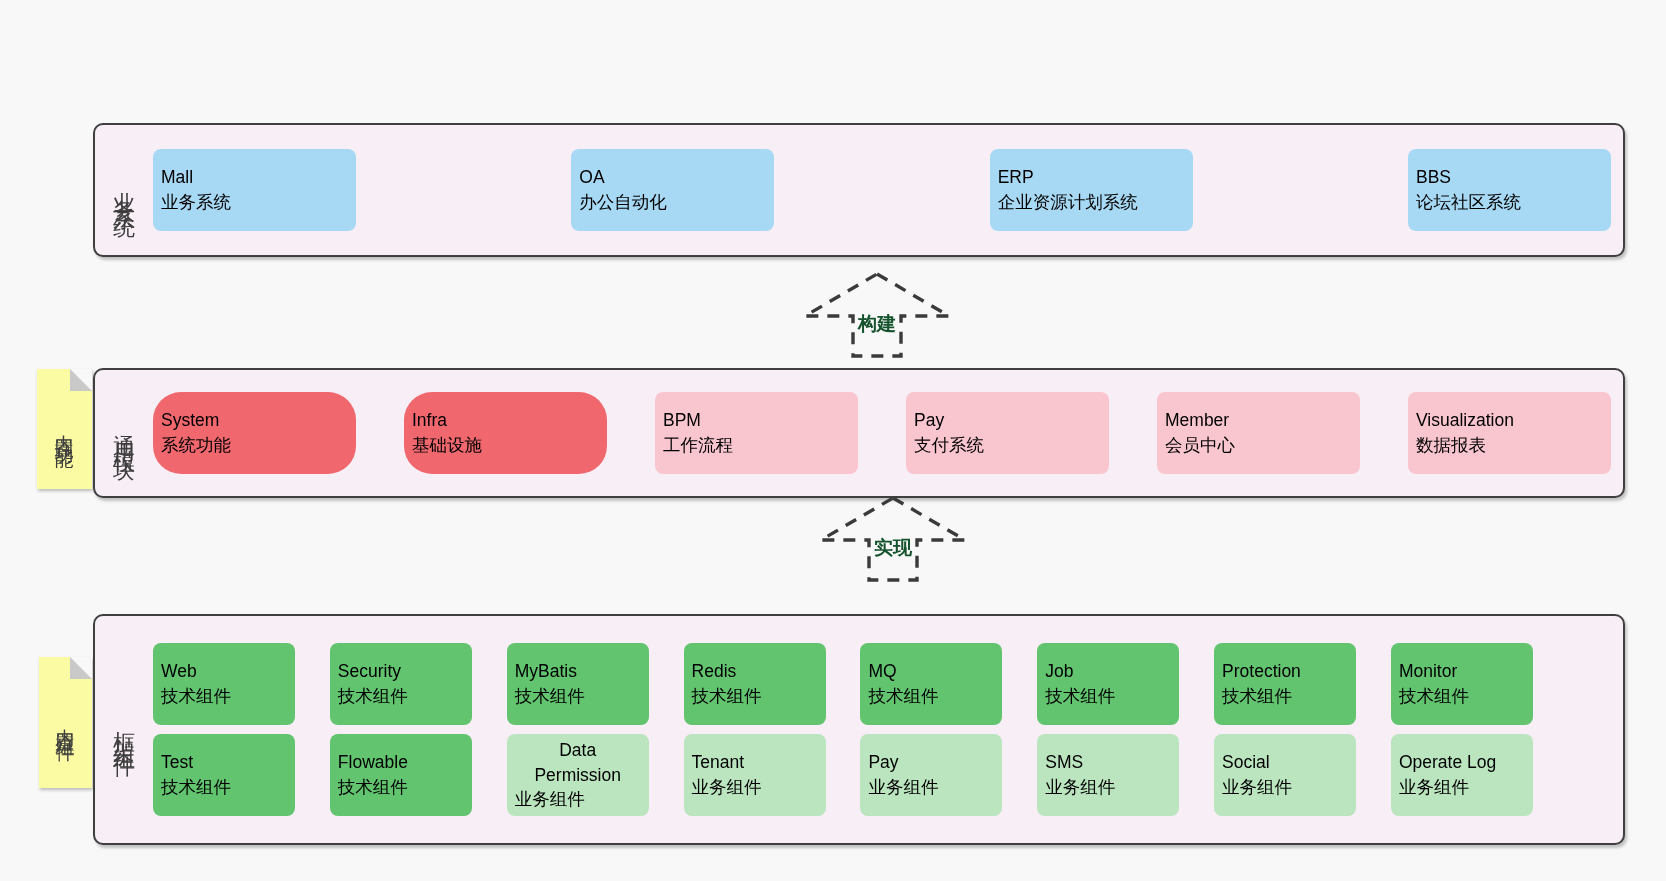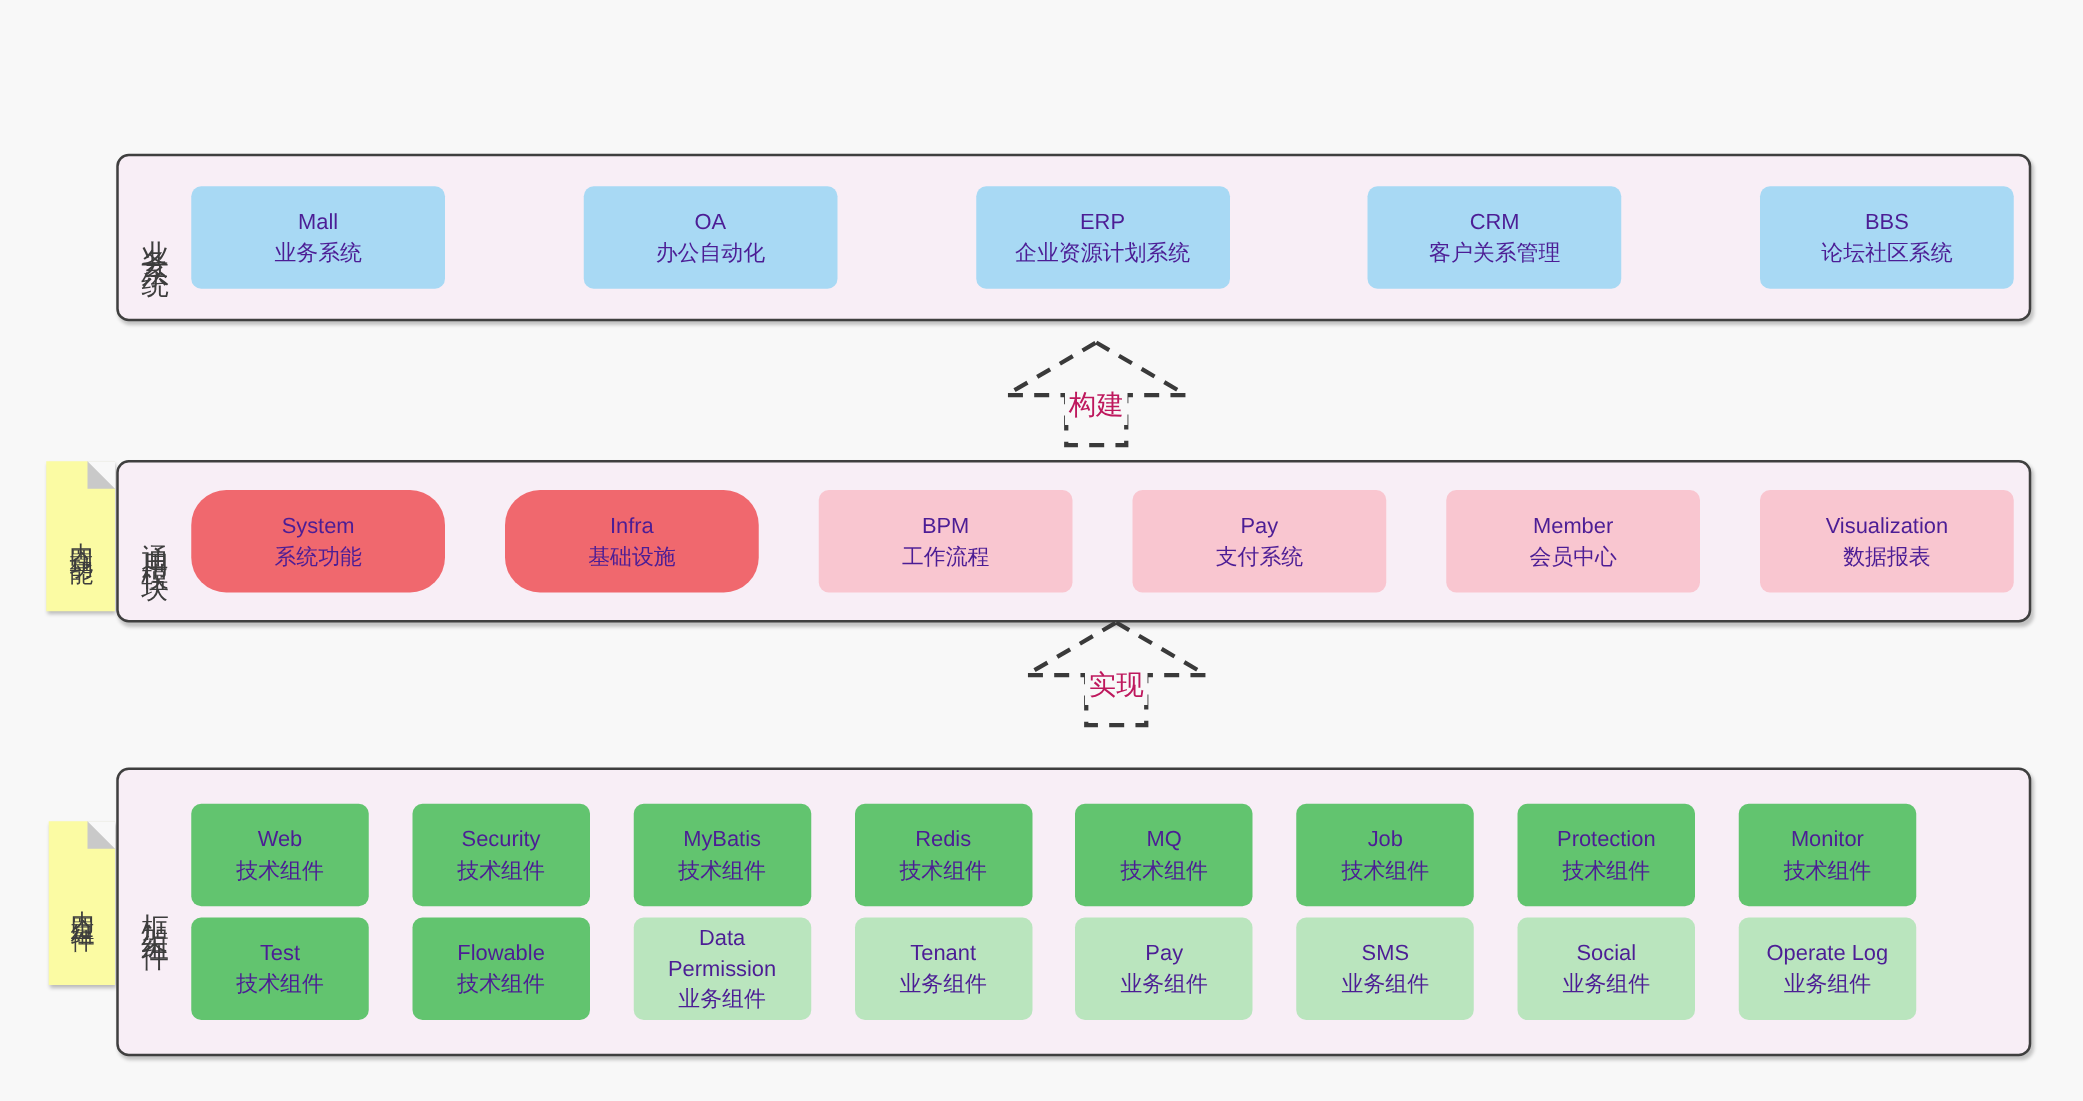--- a/index.html
+++ b/index.html
@@ -57,27 +57,27 @@
     margin-right:90px;
   }
   .grid-row{
     display:flex;
     justify-content:space-between;
   }
   
   .box{
     display:flex;
     flex-direction:column;
-    align-items:center;
+    align-items:flex-start;
     justify-content:center;
     text-align:center;
     border-radius:8px;
     font-size:17.5px;
     line-height:1.42;
-    color:#4c1d95;
+    color:#000000;
     box-sizing:border-box;
     padding:20px 8px;
   }
   .box-lg{ width:203px; height:82px; }
   .box-sm{ width:142px; height:82px; }
   .v-blue  { background:#a8d9f4; }
   .v-red   { background:#f0686e;border-radius:28px; }
   .v-pink  { background:#f9c6d0; }
   .v-gdark { background:#62c46f; }
   .v-glight{ background:#bae5be; }
@@ -112,24 +112,25 @@
     position:absolute;
     width:160px;
     height:88px;
   }
   .arrow svg{ display:block; width:100%; height:100%; }
   .arrow-label{
     position:absolute;
     left:50%; top:60%;
     transform:translate(-50%,-50%);
     background:#f8f8f8;
-    font-size:22px;
+    font-size:19px;
     padding:1px 3px;
-    color:#be185d;
+    color:#14532d;
     white-space:nowrap;
+    font-weight:bold;
   }
 </style>
 </head>
 <body>
 
 <div class="canvas">
 
   <section class="band" style="top:123px;height:134px;">
     <div class="band-label">
       <span class="band-label-text">业务系统</span>
@@ -139,24 +140,20 @@
         <span>Mall</span>
         <span>业务系统</span>
       </div>
       <div class="box box-lg v-blue">
         <span>OA</span>
         <span>办公自动化</span>
       </div>
       <div class="box box-lg v-blue">
         <span>ERP</span>
         <span>企业资源计划系统</span>
-      </div>
-      <div class="box box-lg v-blue">
-        <span>CRM</span>
-        <span>客户关系管理</span>
       </div>
       <div class="box box-lg v-blue">
         <span>BBS</span>
         <span>论坛社区系统</span>
       </div>
     </div>
   </section>
 
   <div class="arrow" style="left:797px;top:271px;">
     <svg viewBox="0 0 160 88">

